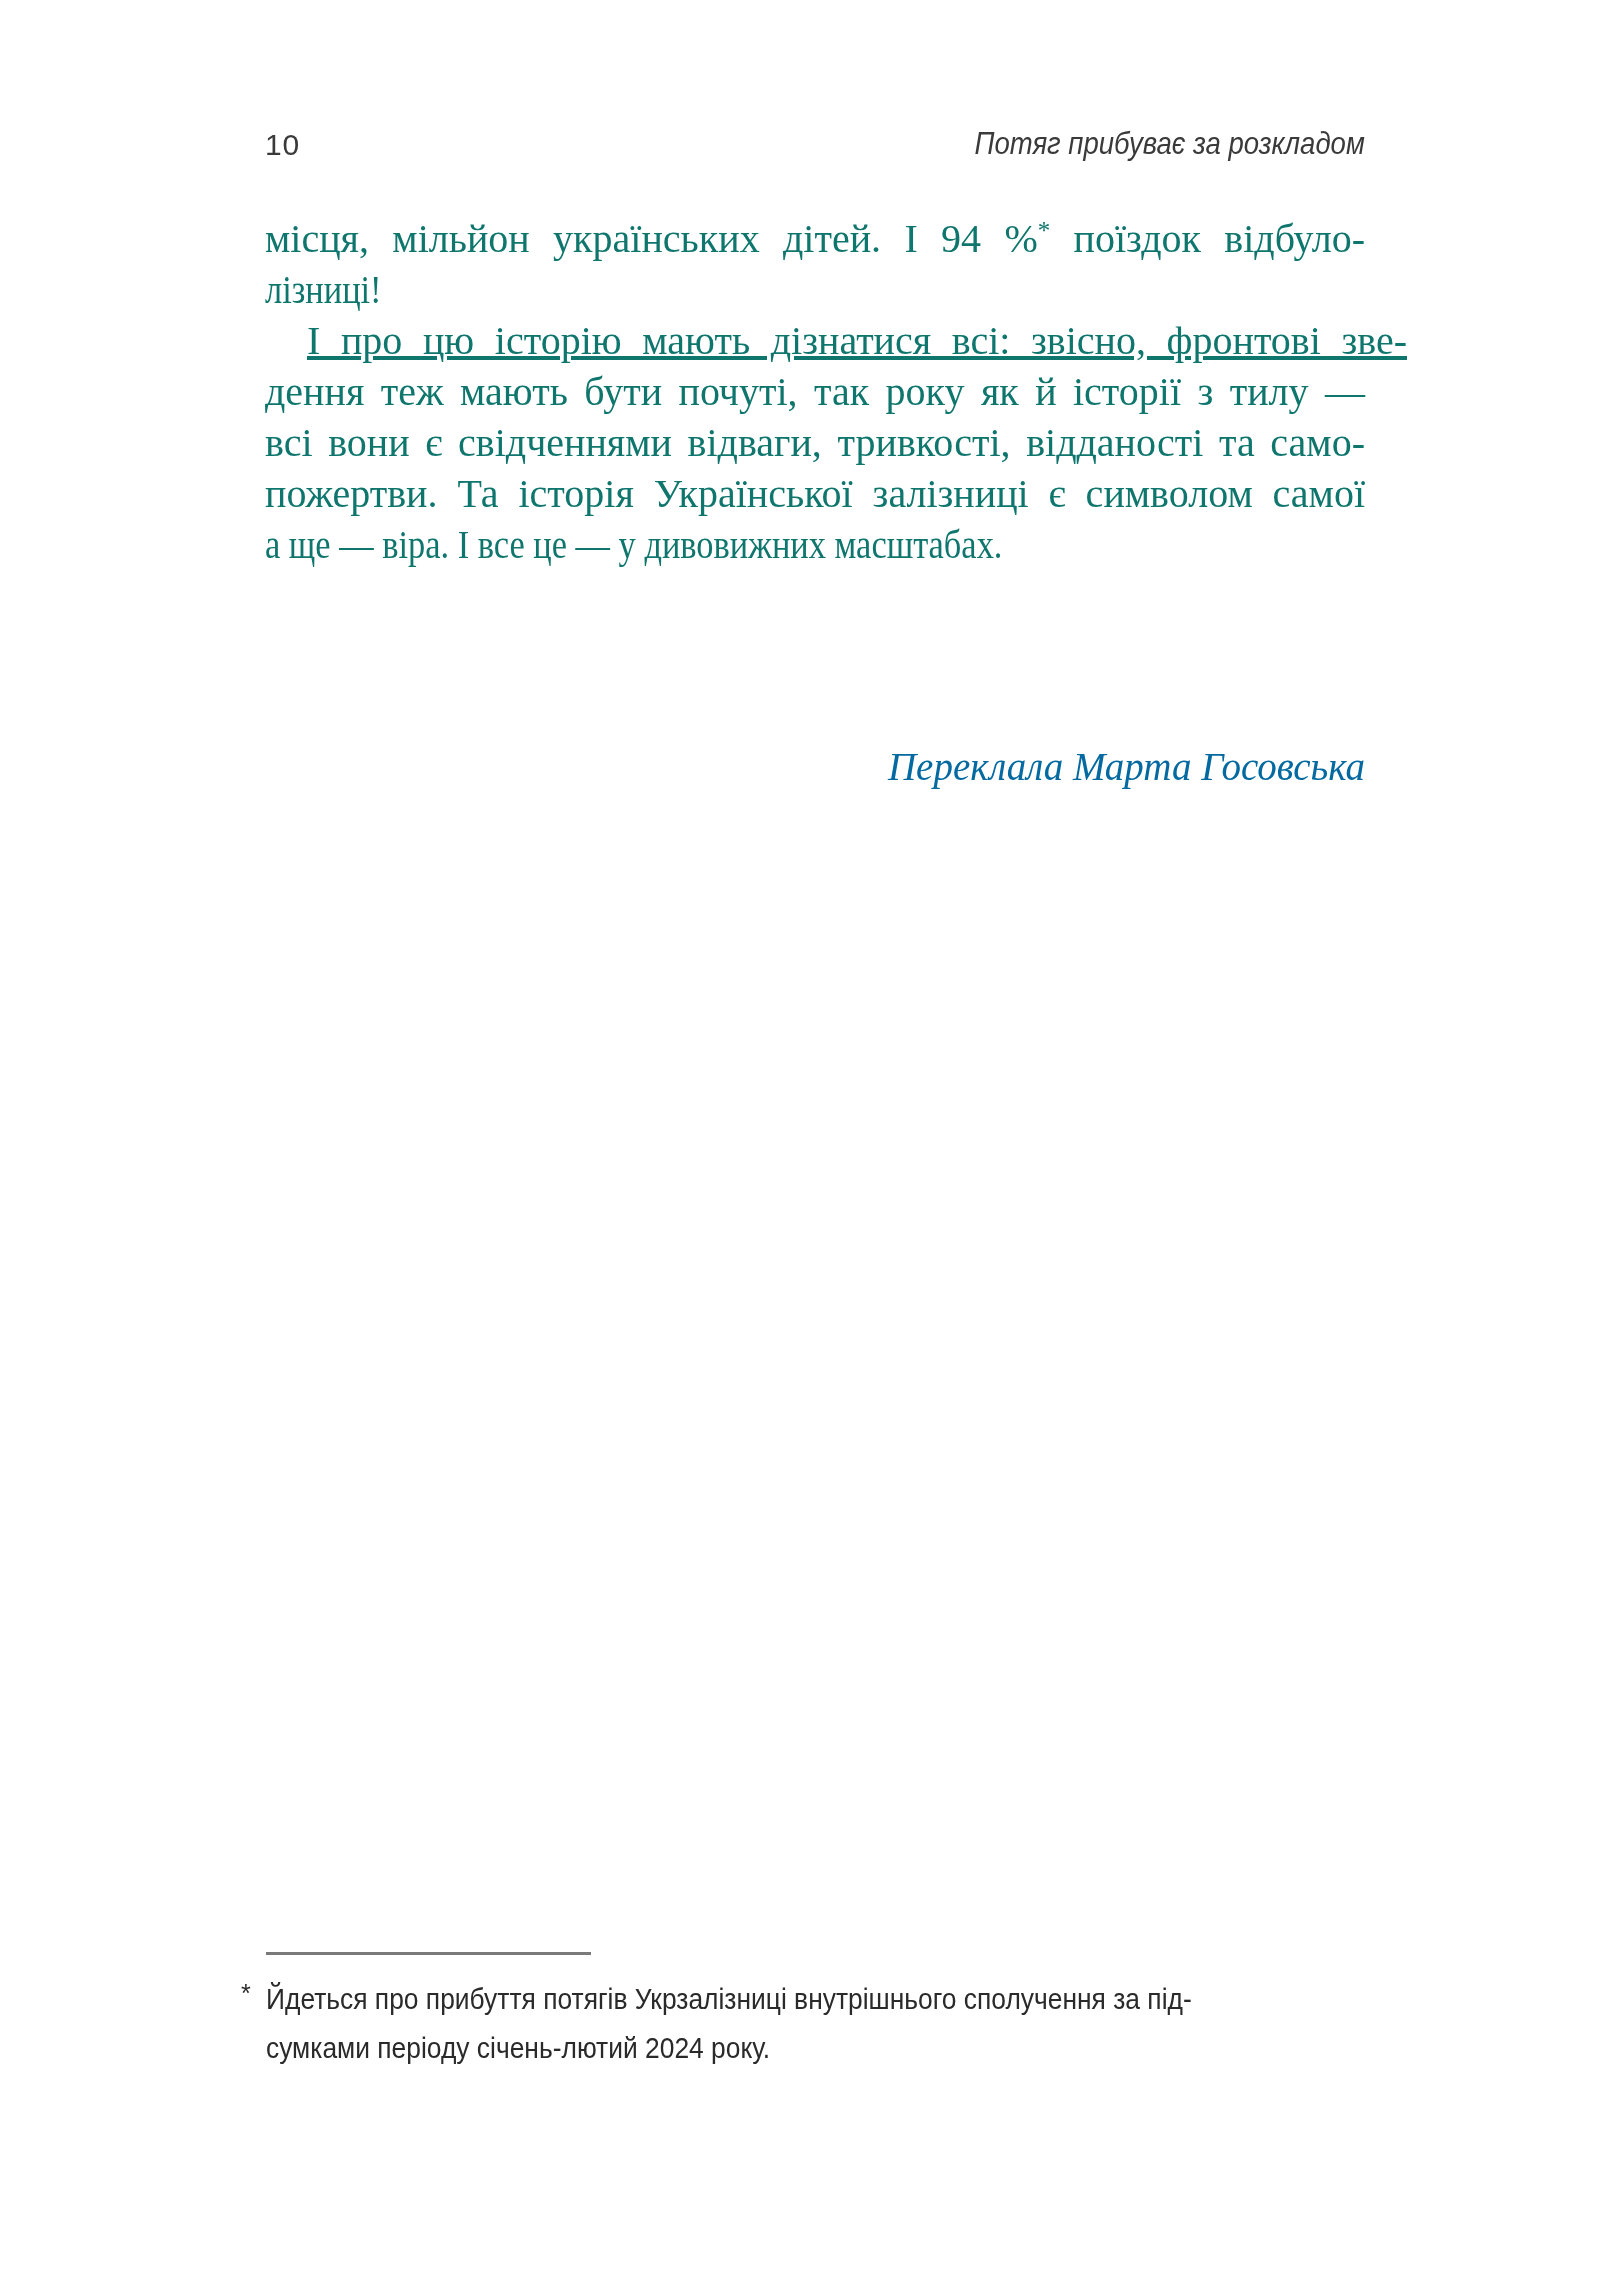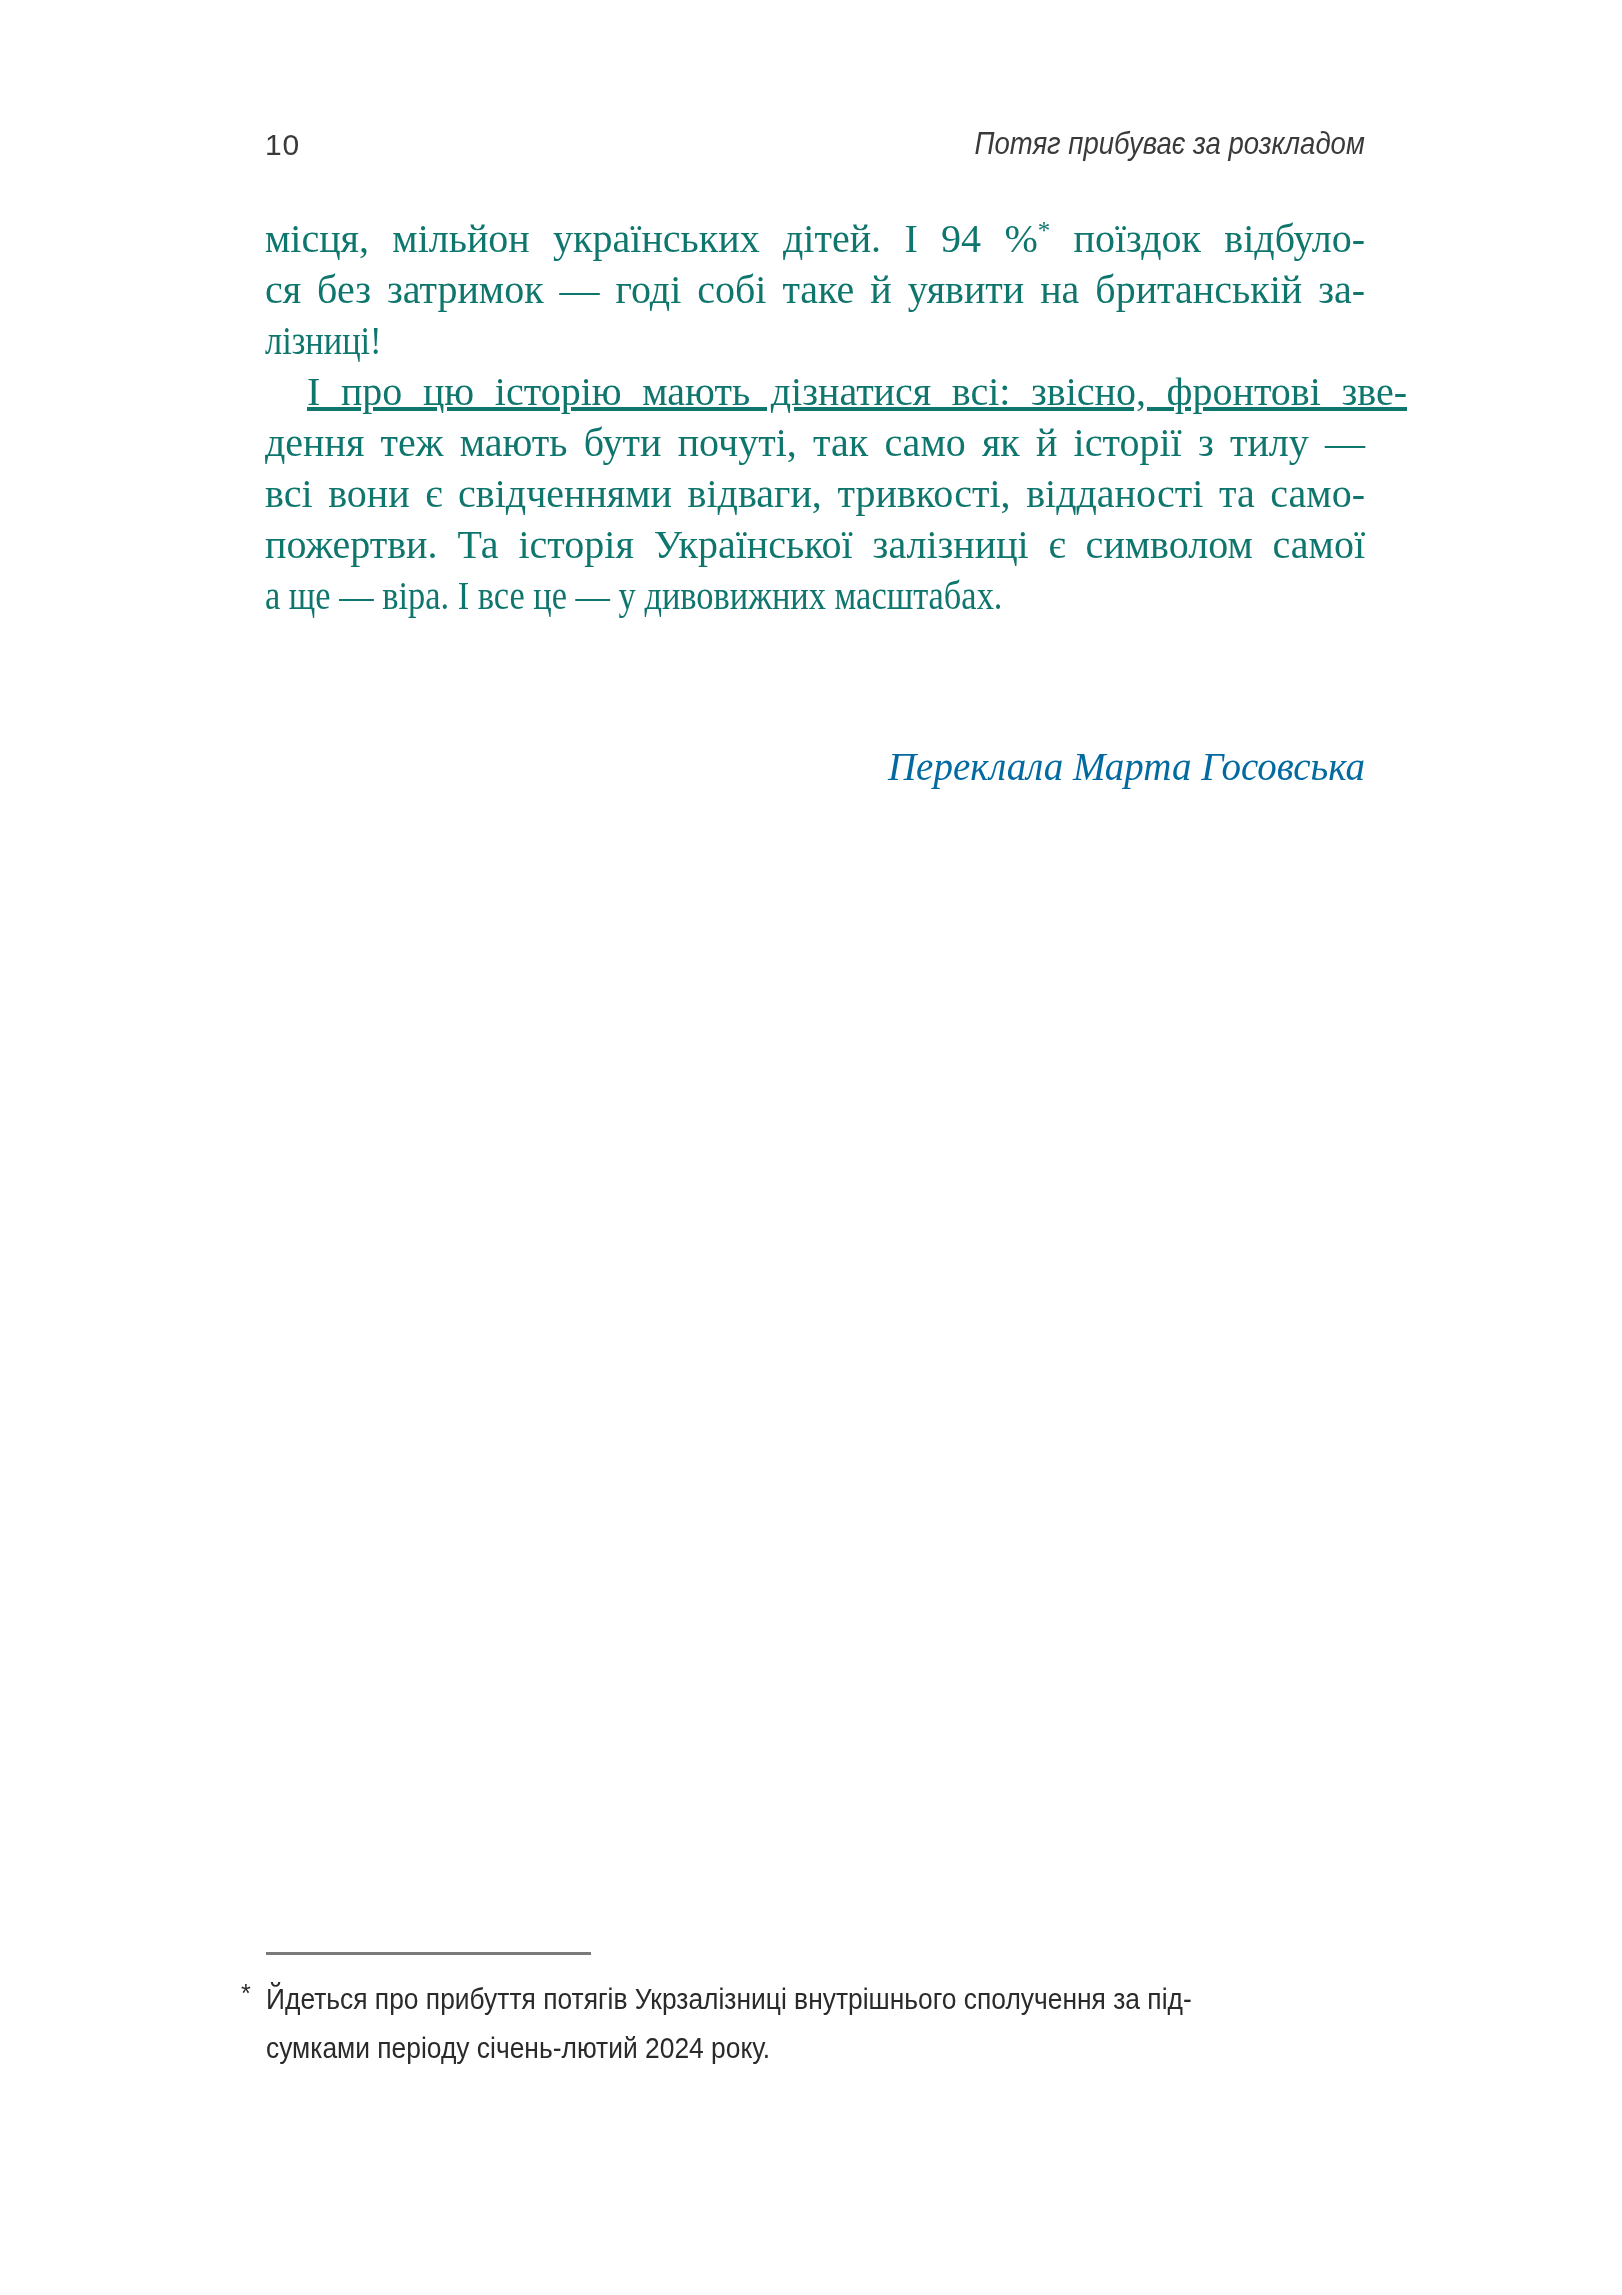--- a/index.html
+++ b/index.html
@@ -125,26 +125,25 @@
 <div class="page">
 
   <div class="running-head">
     <span class="page-number">10</span>
     <span class="running-title">Потяг прибуває за розкладом</span>
   </div>
 
   <div class="body-text">
     <div>
       <span class="line" style="display: block; text-align: justify; text-align-last: justify; transform: scaleX(1); width: 1100px;"><span>місця, мільйон українських дітей. І 94 %</span><span class="sup">*</span><span> поїздок відбуло-</span></span>
-      <span class="line" style="display: block; text-align: justify; text-align-last: justify; transform: scaleX(1); width: 1100px;">ся без затримок — годі собі таке й уявити на британській за-</span>
       <span class="line last" style="display: block; text-align: left; text-align-last: left; transform: scaleX(0.86);">лізниці!</span>
     </div>
     <div>
       <span class="line indent" style="display: block; text-align: justify; text-align-last: justify; transform: scaleX(1); width: 1100px;">І про цю історію мають дізнатися всі: звісно, фронтові зве-</span>
-      <span class="line" style="display: block; text-align: justify; text-align-last: justify; transform: scaleX(1); width: 1100px;">дення теж мають бути почуті, так само як й історії з тилу —</span>
+      <span class="line" style="display: block; text-align: justify; text-align-last: justify; transform: scaleX(1); width: 1100px;">дення теж мають бути почуті, так року як й історії з тилу —</span>
       <span class="line" style="display: block; text-align: justify; text-align-last: justify; transform: scaleX(1); width: 1100px;">всі вони є свідченнями відваги, тривкості, відданості та само-</span>
       <span class="line" style="display: block; text-align: justify; text-align-last: justify; transform: scaleX(1); width: 1100px;">пожертви. Та історія Української залізниці є символом самої</span>
       <span class="line last" style="display: block; text-align: left; text-align-last: left; transform: scaleX(0.86);">а ще — віра. І все це — у дивовижних масштабах.</span>
     </div>
   </div>
 
   <div class="signature">Переклала Марта Госовська</div>
 
   <div class="footnote-rule"></div>
 

